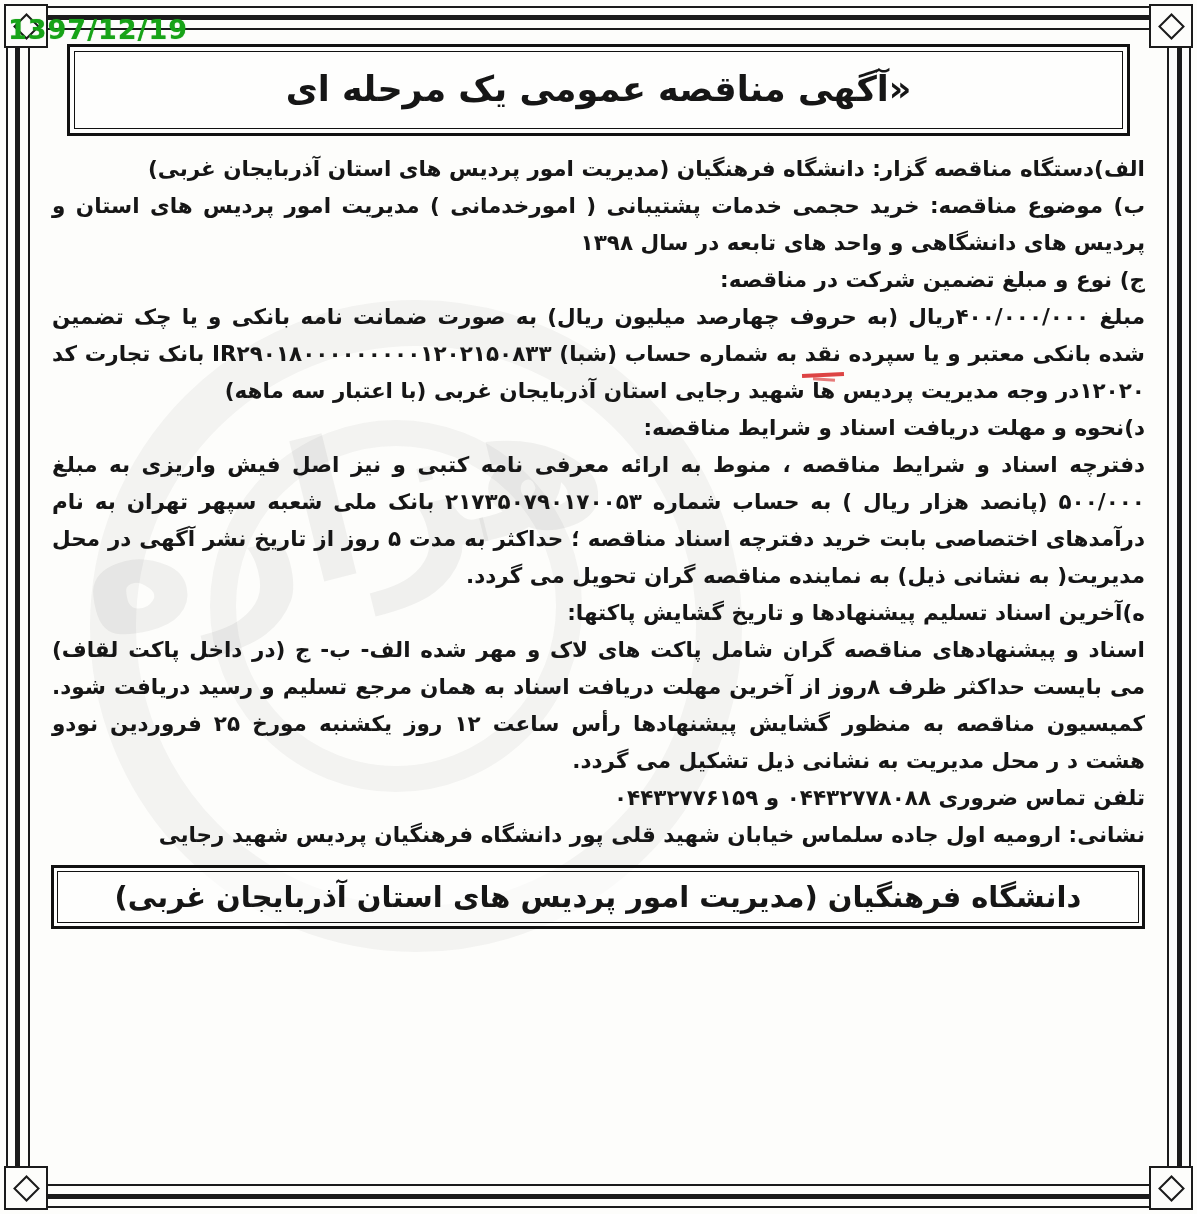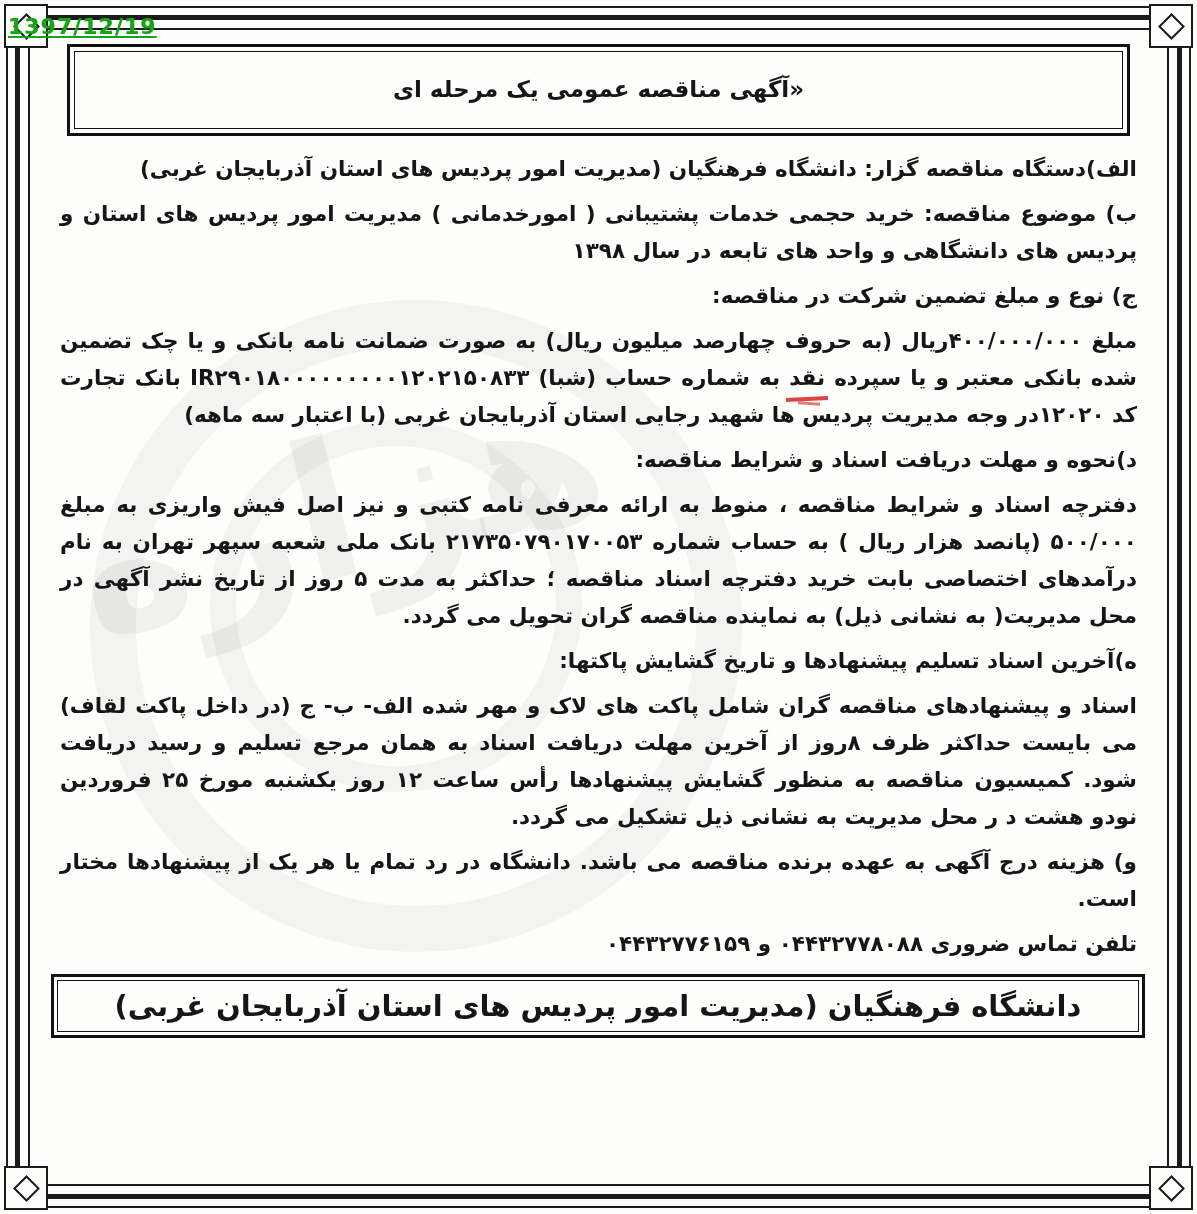--- a/index.html
+++ b/index.html
@@ -29,24 +29,23 @@
     transform: rotate(45deg); display: block;
   }
   .corner.tl { top: 4px; left: 4px; }
   .corner.tr { top: 4px; right: 4px; }
   .corner.bl { bottom: 4px; left: 4px; }
   .corner.br { bottom: 4px; right: 4px; }
 
   
   .date-stamp {
     position: absolute; top: 14px; left: 8px; z-index: 9;
-    color: #17a317; font-weight: bold; font-size: 22px; letter-spacing: 1px;
+    color: #17a317; font-weight: bold; font-size: 27px; letter-spacing: 1px;
     font-family: "DejaVu Sans", sans-serif;
     text-shadow: 0 0 1px rgba(23,163,23,.6);
-    text-decoration: underline;
   }
 
   
   .wm-circle {
     position: absolute; top: 300px; left: 90px; width: 560px; height: 560px;
     border: 46px solid rgba(60,60,60,0.05); border-radius: 50%; z-index: 1;
   }
   .wm-circle2 {
     position: absolute; top: 420px; left: 210px; width: 320px; height: 320px;
     border: 26px solid rgba(60,60,60,0.05); border-radius: 50%; z-index: 1;
@@ -64,24 +63,24 @@
     direction: rtl; z-index: 2;
   }
 
   .title-box {
     margin: 2px auto 14px auto; width: 96%;
     border: 3px solid #111; padding: 4px; background: rgba(255,255,255,0.55);
   }
   .title-inner {
     border: 1px solid #111; padding: 10px 8px 12px 8px; text-align: center;
   }
-  .title-line { font-size: 23px; font-weight: 800; line-height: 54px; }
+  .title-line { font-size: 35px; font-weight: 800; line-height: 54px; }
 
   .body-text { font-size: 21.5px; font-weight: 700; line-height: 37px; }
-  .body-text p { margin: 8px; text-align: justify; }
+  .body-text p { margin: 0; text-align: justify; }
   .lbl { font-weight: 900; }
   .phone-line { text-align: left; }
 
   .red-mark { position: relative; display: inline-block; }
   .red-mark::after {
     content: ""; position: absolute; right: -3px; left: -3px; bottom: -5px;
     height: 0; border-bottom: 4px solid rgba(215,35,35,0.85);
     transform: rotate(-3deg);
   }
   .red-mark::before {
@@ -153,28 +152,28 @@
       </p>
 
       <p>
         <span class="lbl">ه)آخرین اسناد تسلیم پیشنهادها و تاریخ گشایش پاکتها:</span>
       </p>
 
       <p>
         <span>اسناد و پیشنهادهای مناقصه گران شامل پاکت های لاک و مهر شده الف- ب- ج (در داخل پاکت لقاف) می بایست حداکثر ظرف ۸روز از آخرین مهلت دریافت اسناد به همان مرجع تسلیم و رسید دریافت شود. کمیسیون مناقصه به منظور گشایش پیشنهادها رأس ساعت ۱۲ روز یکشنبه مورخ ۲۵ فروردین نودو هشت د ر محل مدیریت به نشانی ذیل تشکیل  می گردد.</span>
       </p>
 
-      <p>
-        <span class="lbl">و) </span><span class="lbl">هزینه درج آگهی به عهده برنده مناقصه می باشد. دانشگاه در رد تمام یا هر یک از پیشنهادها مختار است.</span>
-      </p>
 
       <p class="phone-line">
         <span>تلفن تماس ضروری ۰۴۴۳۲۷۷۸۰۸۸ و ۰۴۴۳۲۷۷۶۱۵۹</span>
       </p>
 
+      <p>
+        <span class="lbl">نشانی: </span><span>ارومیه اول جاده سلماس خیابان شهید قلی پور دانشگاه فرهنگیان پردیس شهید رجایی</span>
+      </p>
 
     </div>
 
     <div class="footer-box">
       <div class="footer-inner">دانشگاه فرهنگیان (مدیریت امور پردیس های استان آذربایجان غربی)</div>
     </div>
 
   </div>
 </div>
 

